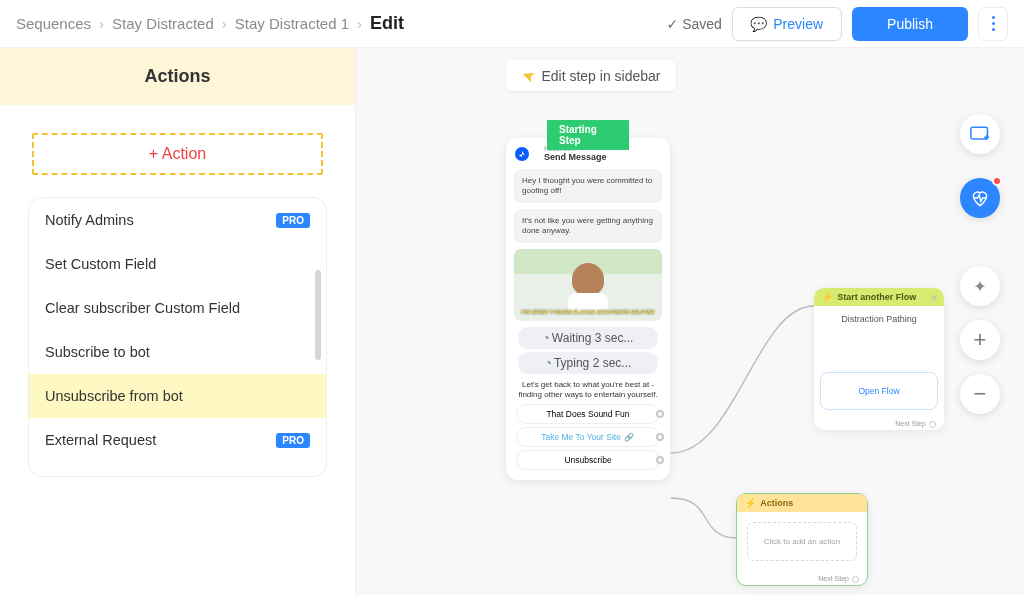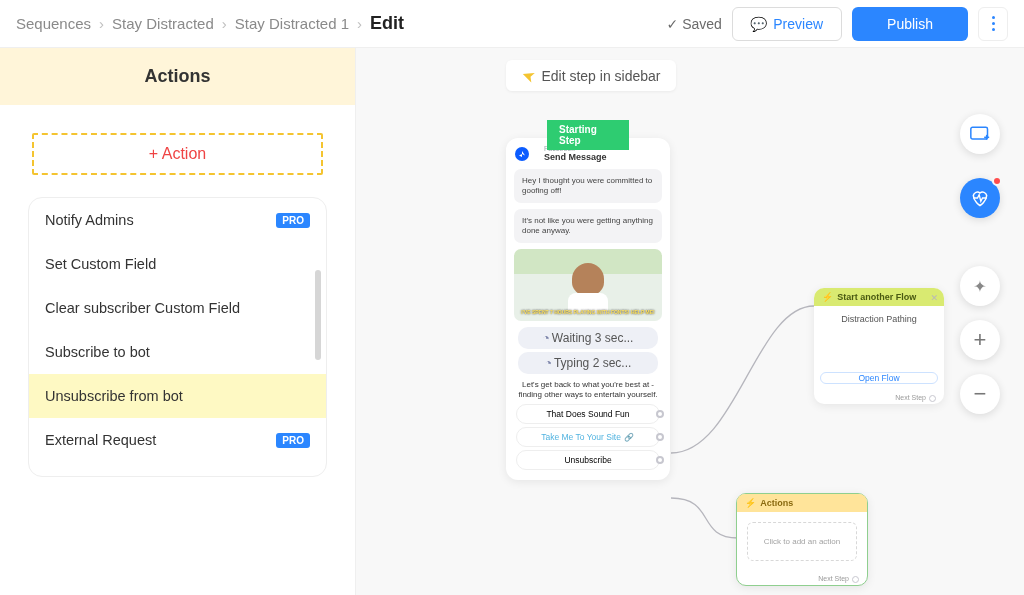--- a/index.html
+++ b/index.html
@@ -65,21 +65,21 @@
   .option .port { position:absolute; right:-5px; top:50%; transform:translateY(-50%); width:8px; height:8px; border:2px solid #c7c7cf; border-radius:50%; background:#fff;}
   .node-spacer{ height:7px; }
 
   
   .node-flow { position:absolute; top:240px; left:458px; width:130px; background:#fff; border-radius:10px; box-shadow:0 2px 10px rgba(0,0,0,0.08); }
   .flow-head { background:#d9ea71; border-radius:10px 10px 0 0; padding:4px 8px; font-size:9px; font-weight:600; color:#4a5a12; display:flex; align-items:center; gap:4px;}
   .flow-head .bolt{ color:#9ab514; }
   .flow-close { position:absolute; right:6px; top:5px; color:#b8b8b8; font-size:9px; cursor:pointer;}
   .flow-body { text-align:center; padding:8px 6px 6px; }
   .flow-name { font-size:9px; color:#555; margin-bottom:6px; }
-  .open-flow { border:1px solid #cde2ff; color:#2b86ff; font-size:8.5px; padding:0 0; border-radius:8px; cursor:pointer;margin-top:48px; }
+  .open-flow { border:1px solid #cde2ff; color:#2b86ff; font-size:8.5px; padding:13px 0; border-radius:8px; cursor:pointer;margin-top:48px; }
   .next-step { text-align:right; font-size:7px; color:#9a9a9a; padding:4px 8px 2px;}
   .next-step .dot { display:inline-block; width:7px; height:7px; border:1.5px solid #c7c7cf; border-radius:50%; background:#fff; vertical-align:middle; margin-left:3px;}
 
   
   .node-actions { position:absolute; top:445px; left:380px; width:132px; background:#fff; border-radius:10px; border:1.5px solid #8fcf8f; box-shadow:0 2px 10px rgba(0,0,0,0.08);}
   .actions-head { background:#ffe49a; border-radius:8px 8px 0 0; padding:4px 8px; font-size:9px; font-weight:600; color:#8a6a10; display:flex; gap:4px; align-items:center;}
   .actions-head .bolt { color:#daa200; }
   .actions-body { padding:10px; }
   .actions-placeholder { border:1.5px dashed #d8d8d8; border-radius:6px; text-align:center; font-size:8px; color:#a4a4a4; padding:14px 4px; cursor:pointer;}
 

